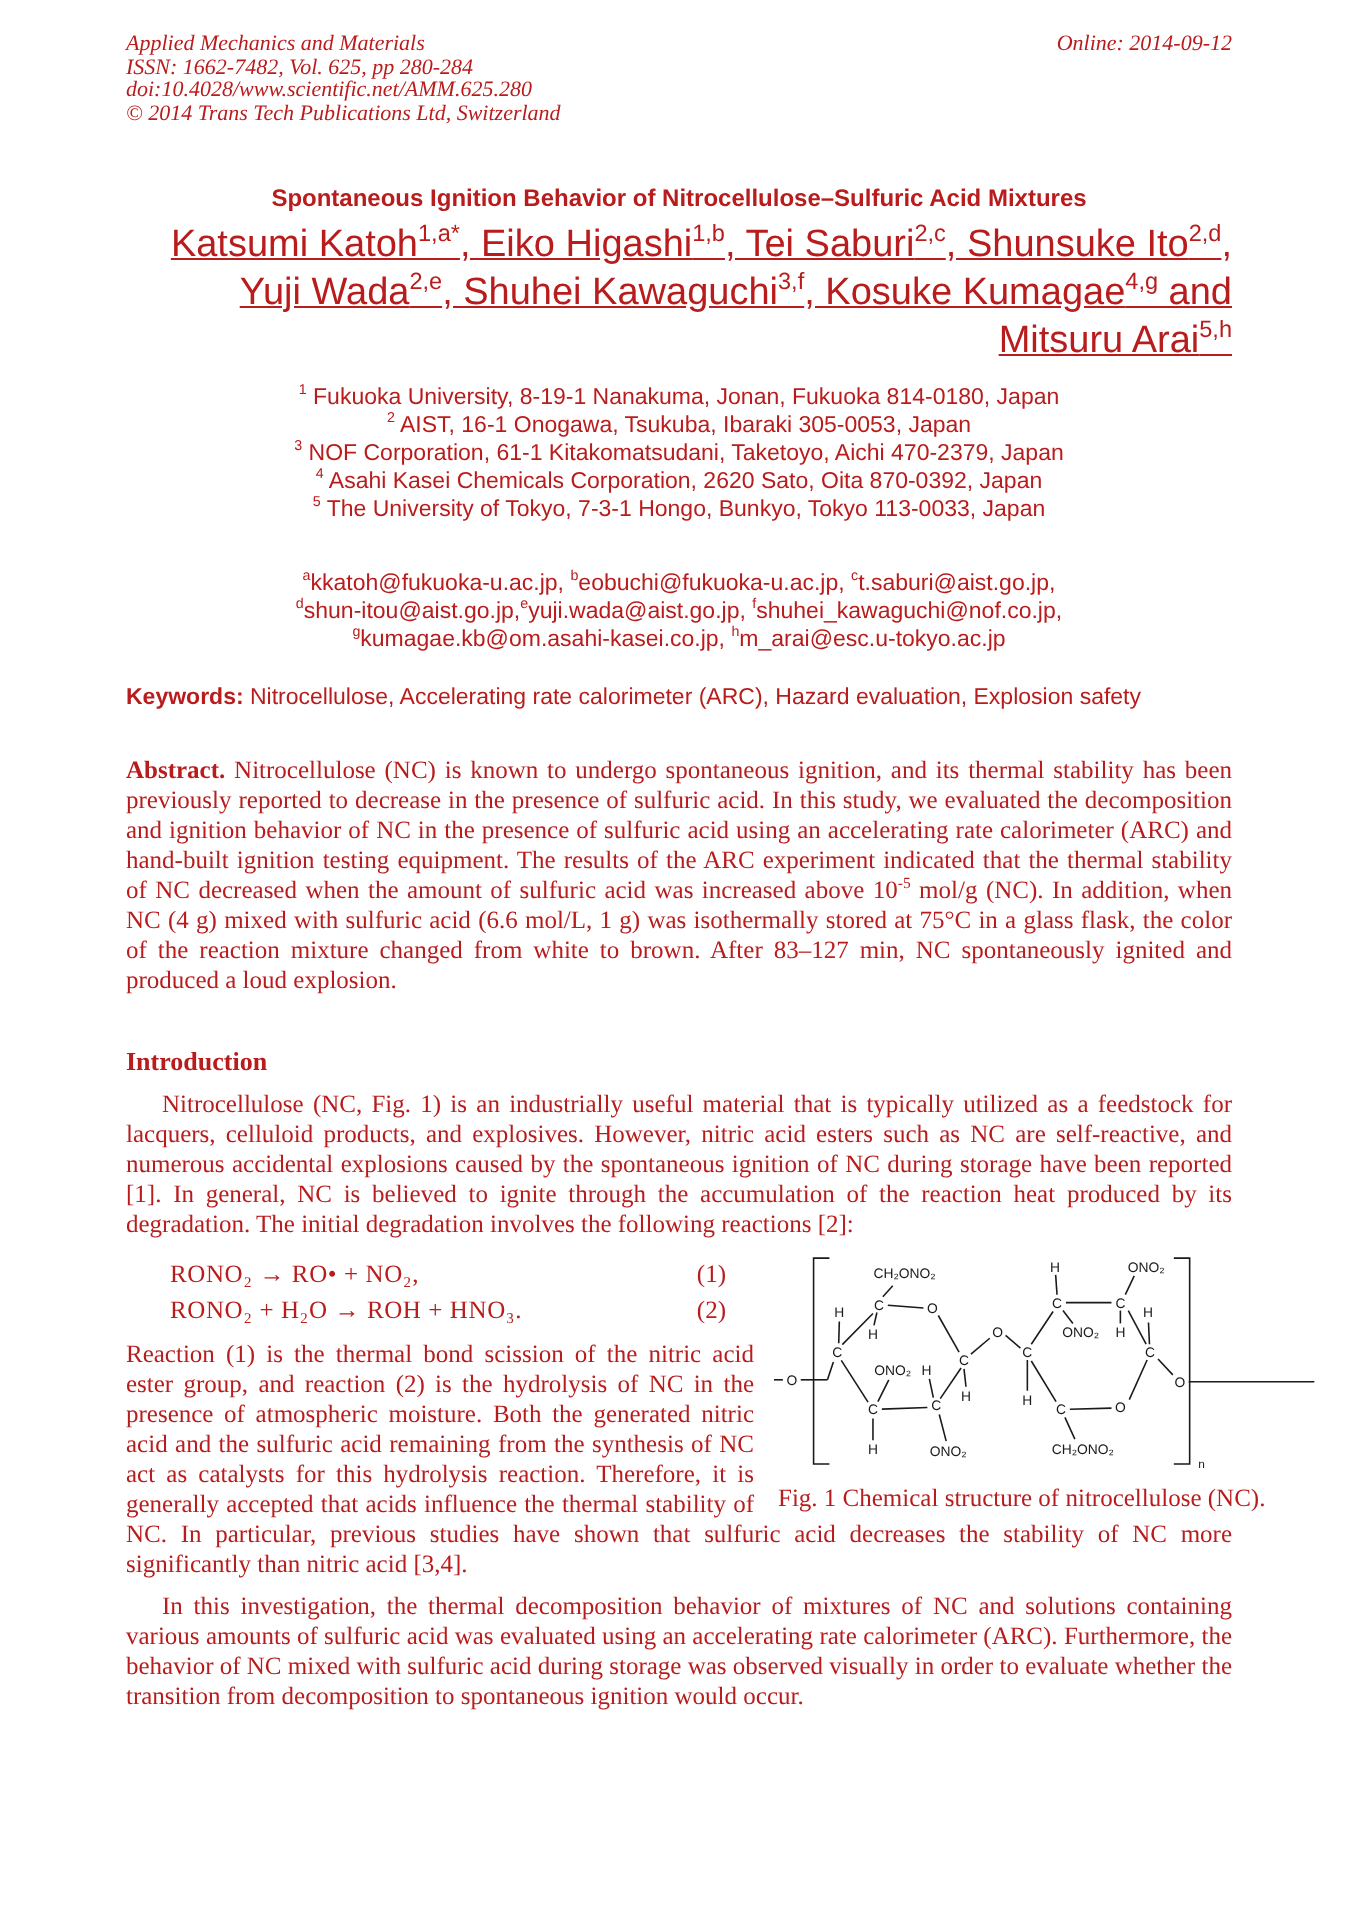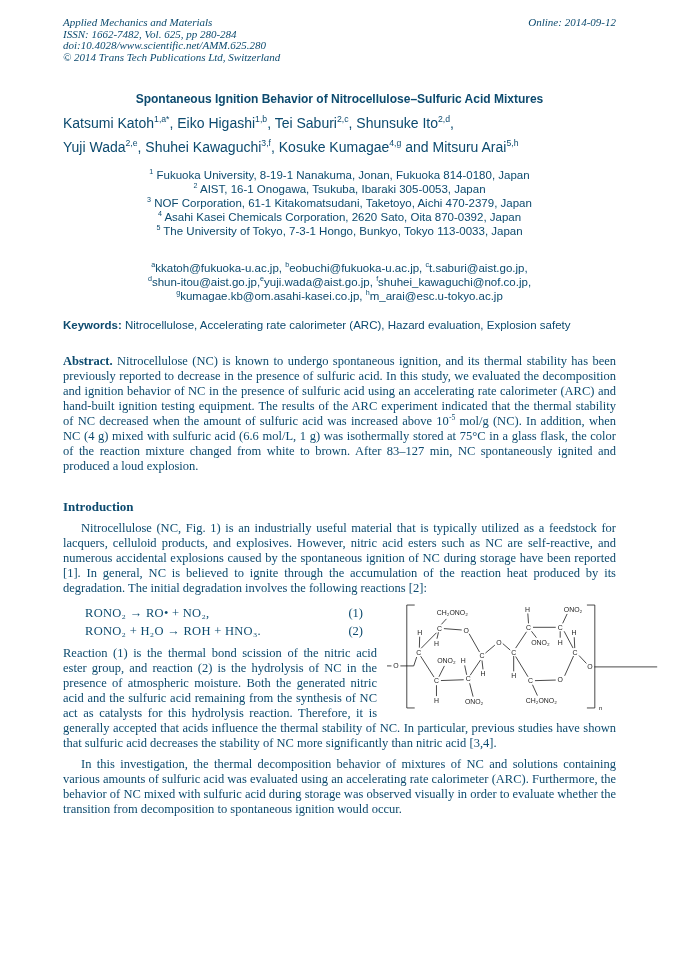--- a/index.html
+++ b/index.html
@@ -1,29 +1,29 @@
 <!DOCTYPE html>
 <html><head>
 <meta charset="utf-8">
 <style>
   html,body { margin:0; padding:0; background:#ffffff; }
   .page {
     position:relative; width:678px; height:959px; background:#ffffff;
     box-sizing:border-box; padding:17px 62px 4px 63px; overflow:hidden;
-    color:#0c4a6e; font-family:"Liberation Serif", serif;
+    color:#b91c1c; font-family:"Liberation Serif", serif;
   }
   .header { display:flex; justify-content:space-between; align-items:flex-start;
     font-style:italic; font-size:11px; line-height:11.5px; }
   .header-left div { white-space:nowrap; }
   .header-right { white-space:nowrap;margin-left:24px; }
 
   .title { font-family:"Liberation Sans", sans-serif; font-weight:bold;
     font-size:12px; text-align:center; margin:29px 0 0 0; }
-  .authors { font-family:"Liberation Sans", sans-serif; font-size:14px;
-    text-align:left; line-height:24px; }
+  .authors { font-family:"Liberation Sans", sans-serif; font-size:19px;
+    text-align:right; line-height:24px;text-decoration:underline; }
   .authors-block { margin-top:5px; }
   .affils { font-family:"Liberation Sans", sans-serif; font-size:11.5px;
     line-height:14px; text-align:center; margin-top:9px; }
   .emails { font-family:"Liberation Sans", sans-serif; font-size:11.5px;
     line-height:14px; text-align:center; margin-top:23px; }
   .keywords { font-family:"Liberation Sans", sans-serif; font-size:11.5px;
     margin:16px 0 0 0; }
   .keywords b { font-weight:bold; }
 
   .abstract { font-size:12.5px; line-height:15px; text-align:justify; margin:23px 0 0 0; }
@@ -167,20 +167,21 @@
           <text x="189" y="36">H</text>
           <text x="128" y="56">C</text>
           <text x="190" y="56">C</text>
           <text x="128" y="80">H</text>
           <text x="145" y="85">C</text>
           <text x="175" y="84">O</text>
           <text x="156" y="105">CH₂ONO₂</text>
           <text x="205" y="71">O</text>
         </g>
     </svg>
+    <div class="fig-caption">Fig. 1 Chemical structure of nitrocellulose (NC).</div>
   </div>
 
   <div class="equations">
     <div class="eq-row">
       <span class="eq-text">RONO₂  →  RO•  +  NO₂,</span>
       <span>(1)</span>
     </div>
     <div class="eq-row">
       <span class="eq-text">RONO₂  +  H₂O  →  ROH  +  HNO₃.</span>
       <span>(2)</span>

